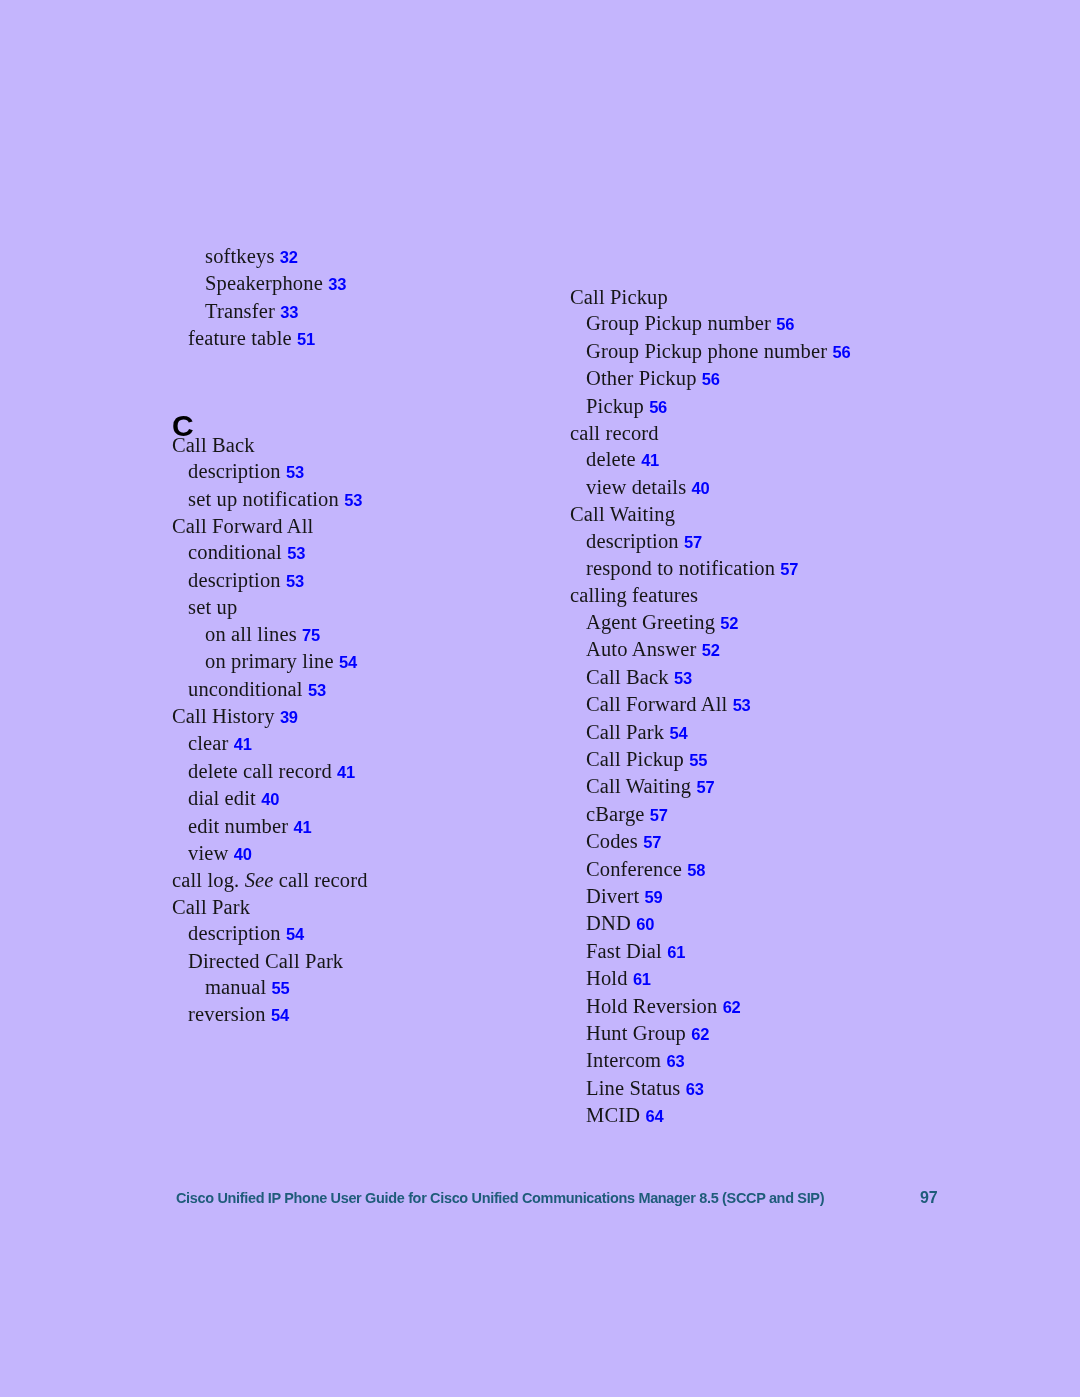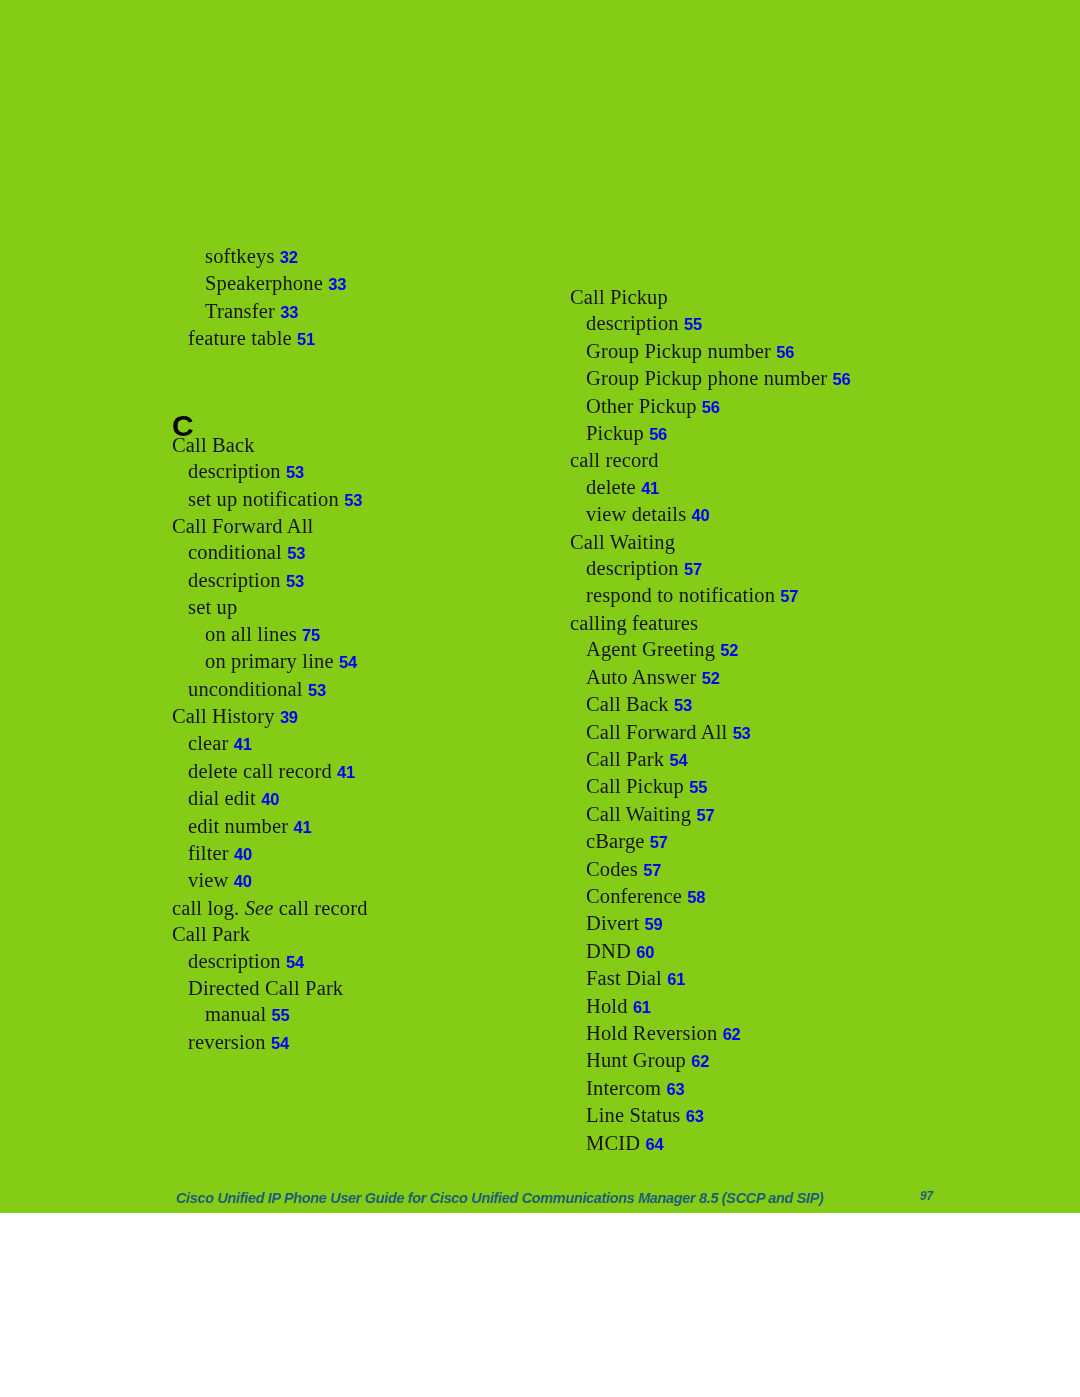--- a/index.html
+++ b/index.html
@@ -3,22 +3,22 @@
 <meta charset="utf-8">
 <style>
   html, body {
     margin: 0;
     padding: 0;
     background: #ffffff;
   }
   .page {
     position: relative;
     width: 1080px;
-    height: 1213px;
-    background: #84cc16;
+    height: 1397px;
+    background: #c4b5fd;
     overflow: hidden;
     font-family: "Liberation Serif", "DejaVu Serif", serif;
   }
 
   
   .columns {
     position: absolute;
     top: 243px;
     left: 0;
     width: 1080px;
@@ -65,42 +65,41 @@
     line-height: 1;
   }
 
   
   .footer {
     position: absolute;
     left: 176px;
     top: 1189px;
     width: 790px;
     height: 24px;
-    font-style: italic;
   }
   .footer-title {
     position: absolute;
     left: 0;
     top: 0;
     font-family: "Liberation Sans", "DejaVu Sans", sans-serif;
     font-weight: bold;
     font-size: 15.4px;
     color: #1f5c7a;
     letter-spacing: -0.35px;
     white-space: nowrap;
     transform: scaleX(0.94);
     transform-origin: left top;
   }
   .footer-page {
     position: absolute;
     left: 744px;
     top: 0;
     font-family: "Liberation Sans", "DejaVu Sans", sans-serif;
     font-weight: bold;
-    font-size: 12px;
+    font-size: 16px;
     color: #1f5c7a;
     letter-spacing: -0.2px;
   }
 </style>
 </head>
 <body>
 
 <div class="page">
 
   <div class="columns">
@@ -120,32 +119,30 @@
         <div class="entry lvl1"><span>description</span> <span class="pg">53</span></div>
         <div class="entry lvl1"><span>set up</span></div>
         <div class="entry lvl2"><span>on all lines</span> <span class="pg">75</span></div>
         <div class="entry lvl2"><span>on primary line</span> <span class="pg">54</span></div>
         <div class="entry lvl1"><span>unconditional</span> <span class="pg">53</span></div>
         <div class="entry lvl0"><span>Call History</span> <span class="pg">39</span></div>
         <div class="entry lvl1"><span>clear</span> <span class="pg">41</span></div>
         <div class="entry lvl1"><span>delete call record</span> <span class="pg">41</span></div>
         <div class="entry lvl1"><span>dial edit</span> <span class="pg">40</span></div>
         <div class="entry lvl1"><span>edit number</span> <span class="pg">41</span></div>
-        <div class="entry lvl1"><span>filter</span> <span class="pg">40</span></div>
         <div class="entry lvl1"><span>view</span> <span class="pg">40</span></div>
         <div class="entry lvl0"><span>call log. </span><span class="see">See</span><span> call record</span></div>
         <div class="entry lvl0"><span>Call Park</span></div>
         <div class="entry lvl1"><span>description</span> <span class="pg">54</span></div>
         <div class="entry lvl1"><span>Directed Call Park</span></div>
         <div class="entry lvl2"><span>manual</span> <span class="pg">55</span></div>
         <div class="entry lvl1"><span>reversion</span> <span class="pg">54</span></div>
       </div>
     <div class="col col-right" id="col-right">
         <div class="entry lvl0"><span>Call Pickup</span></div>
-        <div class="entry lvl1"><span>description</span> <span class="pg">55</span></div>
         <div class="entry lvl1"><span>Group Pickup number</span> <span class="pg">56</span></div>
         <div class="entry lvl1"><span>Group Pickup phone number</span> <span class="pg">56</span></div>
         <div class="entry lvl1"><span>Other Pickup</span> <span class="pg">56</span></div>
         <div class="entry lvl1"><span>Pickup</span> <span class="pg">56</span></div>
         <div class="entry lvl0"><span>call record</span></div>
         <div class="entry lvl1"><span>delete</span> <span class="pg">41</span></div>
         <div class="entry lvl1"><span>view details</span> <span class="pg">40</span></div>
         <div class="entry lvl0"><span>Call Waiting</span></div>
         <div class="entry lvl1"><span>description</span> <span class="pg">57</span></div>
         <div class="entry lvl1"><span>respond to notification</span> <span class="pg">57</span></div>

